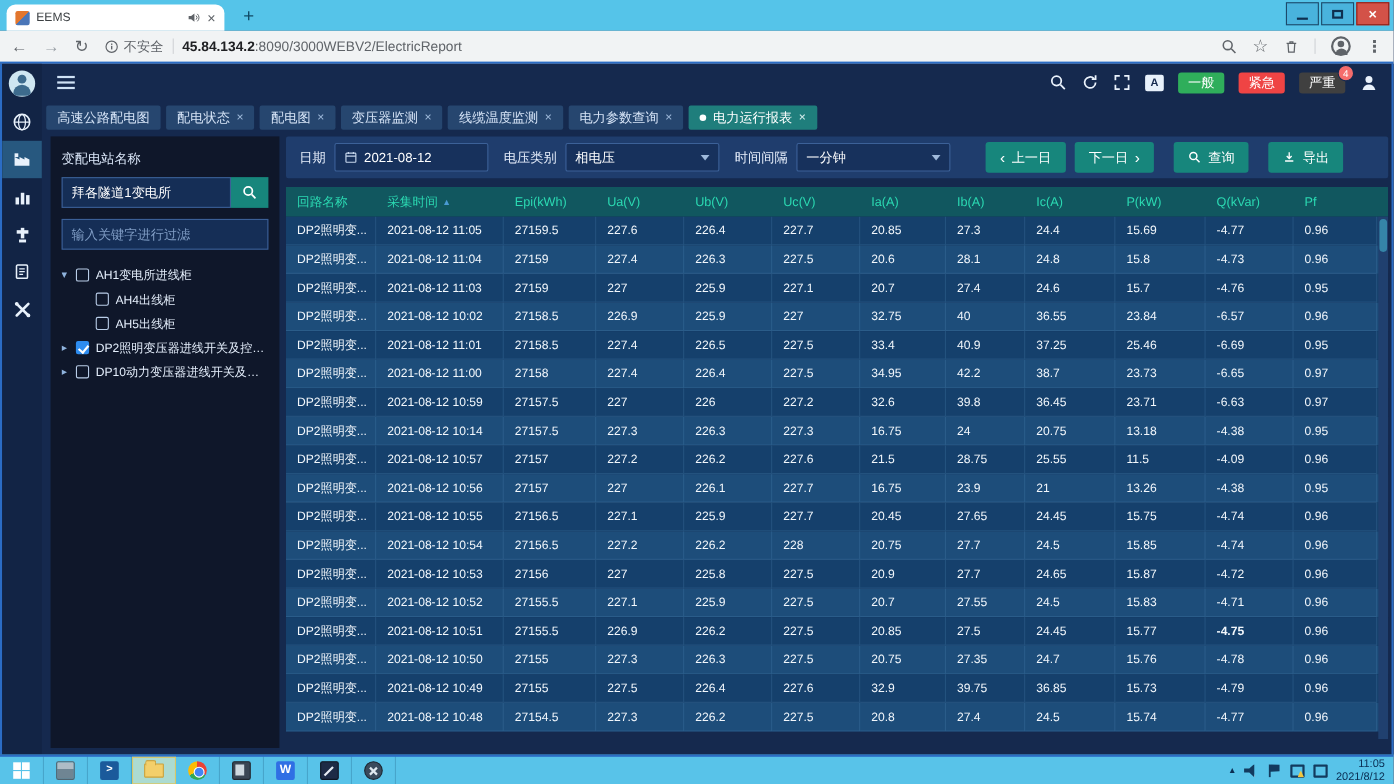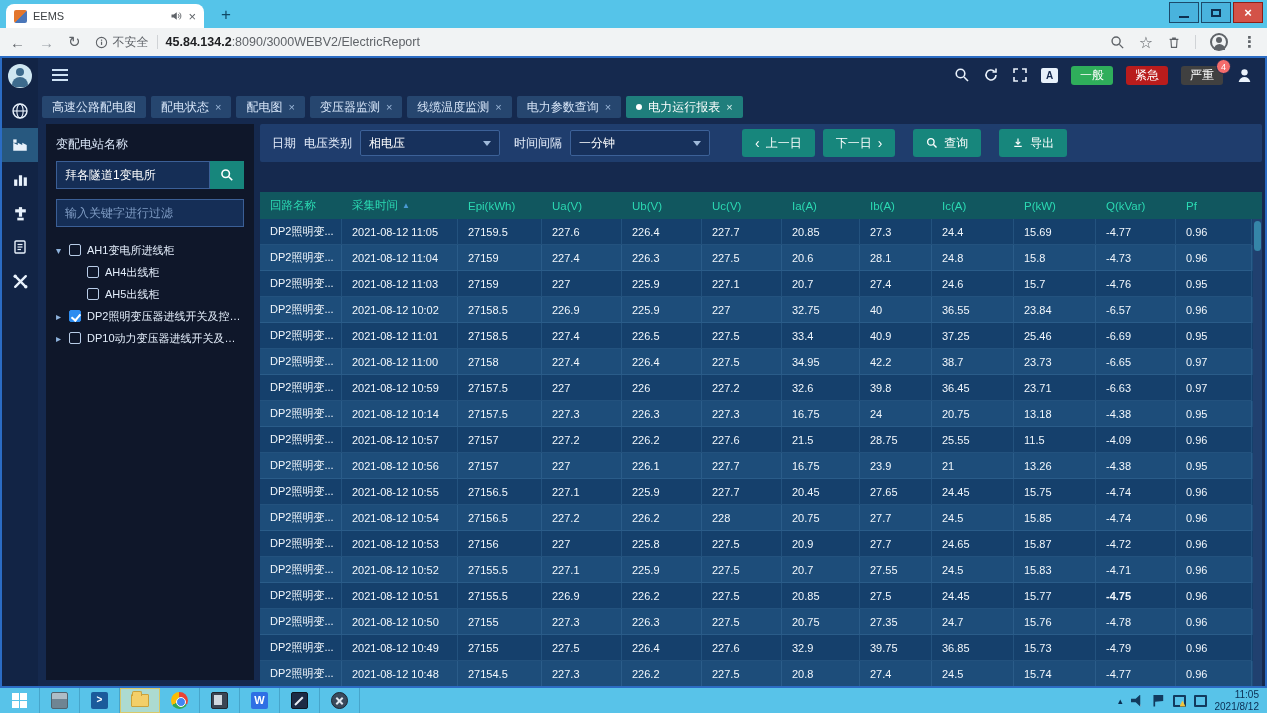--- a/index.html
+++ b/index.html
@@ -118,21 +118,21 @@
   .f-select { width:140px; margin-right:14px; justify-content:space-between; }
   .chev { width:0; height:0; border-left:4px solid transparent; border-right:4px solid transparent;
           border-top:5px solid #9fb9da; }
   .t-btn { height:28px; background:#17867c; border:none; border-radius:3px; color:#fff; font-size:12px;
            display:flex; align-items:center; justify-content:center; gap:6px; padding:0 13px;
            white-space:nowrap; font-family:inherit; }
   .t-btn .angle { font-size:14px; line-height:1; }
   .gap8 { margin-left:8px; } .gap18 { margin-left:18px; }
 
   
-  .table-zone { position:absolute; left:258px; top:134px; width:1002px; height:502px; overflow:hidden; }
+  .table-zone { position:absolute; left:258px; top:112px; width:1002px; height:502px; overflow:hidden; }
   .thead { display:flex; height:27px; background:#11575f; }
   .th { color:#2bd9b2; font-size:11.5px; display:flex; align-items:center; padding-left:10px;
         flex:none; gap:4px; }
   .sort-caret { color:#4a9ad4; font-size:8px; }
   .trow { display:flex; height:26px; }
   .trow:nth-child(odd) { background:#15406c; }
   .trow:nth-child(even) { background:#1d4d7a; }
   .td { color:#f2f7fc; font-size:11px; display:flex; align-items:center; padding-left:10px; flex:none;
         border-right:1px solid rgba(93,156,199,0.20); border-bottom:1px solid rgba(93,156,199,0.20);
         overflow:hidden; white-space:nowrap; }
@@ -306,21 +306,21 @@
         <svg width="16" height="16" viewBox="0 0 16 16">
           <path d="M13 8a5 5 0 1 1-1.4-3.5" fill="none" stroke="currentColor" stroke-width="1.6"></path>
           <path d="M13 1.5V5h-3.5" fill="none" stroke="currentColor" stroke-width="1.6"></path>
           </svg>
         <svg width="16" height="16" viewBox="0 0 16 16">
           <path d="M2 6V2h4M10 2h4v4M14 10v4h-4M6 14H2v-4" fill="none" stroke="currentColor" stroke-width="1.6"></path>
           </svg>
         <span class="translate-chip">A</span>
         <span id="alarm-btns" style="display:flex;gap:13px;">
             <span class="alarm-btn" style="background: rgb(47, 174, 91);">一般</span>
-            <span class="alarm-btn" style="background: #b91c1c;">紧急</span>
+            <span class="alarm-btn" style="background: #ef4444;">紧急</span>
             <span class="alarm-btn" style="background: #404040;">严重<span class="alarm-count">4</span></span>
           </span>
         <svg width="17" height="17" viewBox="0 0 16 16">
           <circle cx="8" cy="5" r="3" fill="currentColor"></circle>
           <path d="M2.5 14c.8-3.2 3-4.7 5.5-4.7s4.7 1.5 5.5 4.7z" fill="currentColor"></path>
           </svg>
       </div>
     </div>
 
     <div class="tab-row" id="tab-bar">
@@ -390,20 +390,29 @@
           <div class="tree-row" style="padding-left: 0px;">
             <span class="tree-caret">▸</span>
             <span class="cbx"></span>
             <span class="tree-label">DP10动力变压器进线开关及控制室</span>
           </div>
         </div>
     </div>
 
     <div class="filter-bar">
       <span class="f-label">日期</span>
+      <div class="f-input f-date">
+        <svg width="12" height="12" viewBox="0 0 16 16">
+          <rect x="2" y="3" width="12" height="11" rx="1" fill="none" stroke="#c6d6ec" stroke-width="1.4"></rect>
+          <line x1="2" y1="6.5" x2="14" y2="6.5" stroke="#c6d6ec" stroke-width="1.4"></line>
+          <line x1="5" y1="1.5" x2="5" y2="4" stroke="#c6d6ec" stroke-width="1.4"></line>
+          <line x1="11" y1="1.5" x2="11" y2="4" stroke="#c6d6ec" stroke-width="1.4"></line>
+          </svg>
+        <span>2021-08-12</span>
+      </div>
       <span class="f-label">电压类别</span>
       <div class="f-input f-select">
         <span>相电压</span>
         <span class="chev"></span>
       </div>
       <span class="f-label">时间间隔</span>
       <div class="f-input f-select">
         <span>一分钟</span>
         <span class="chev"></span>
       </div>

